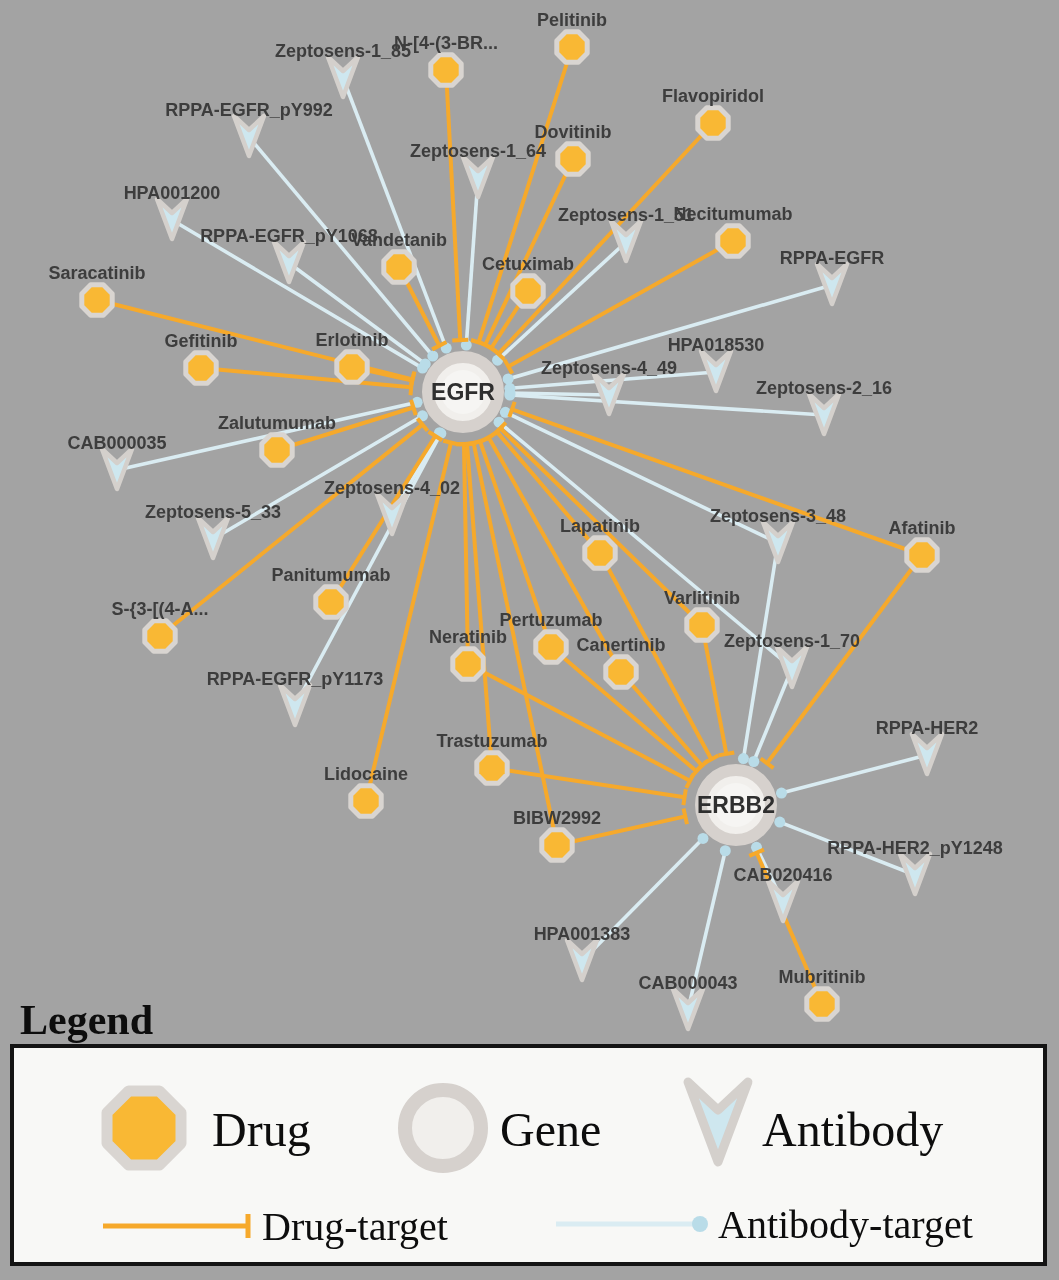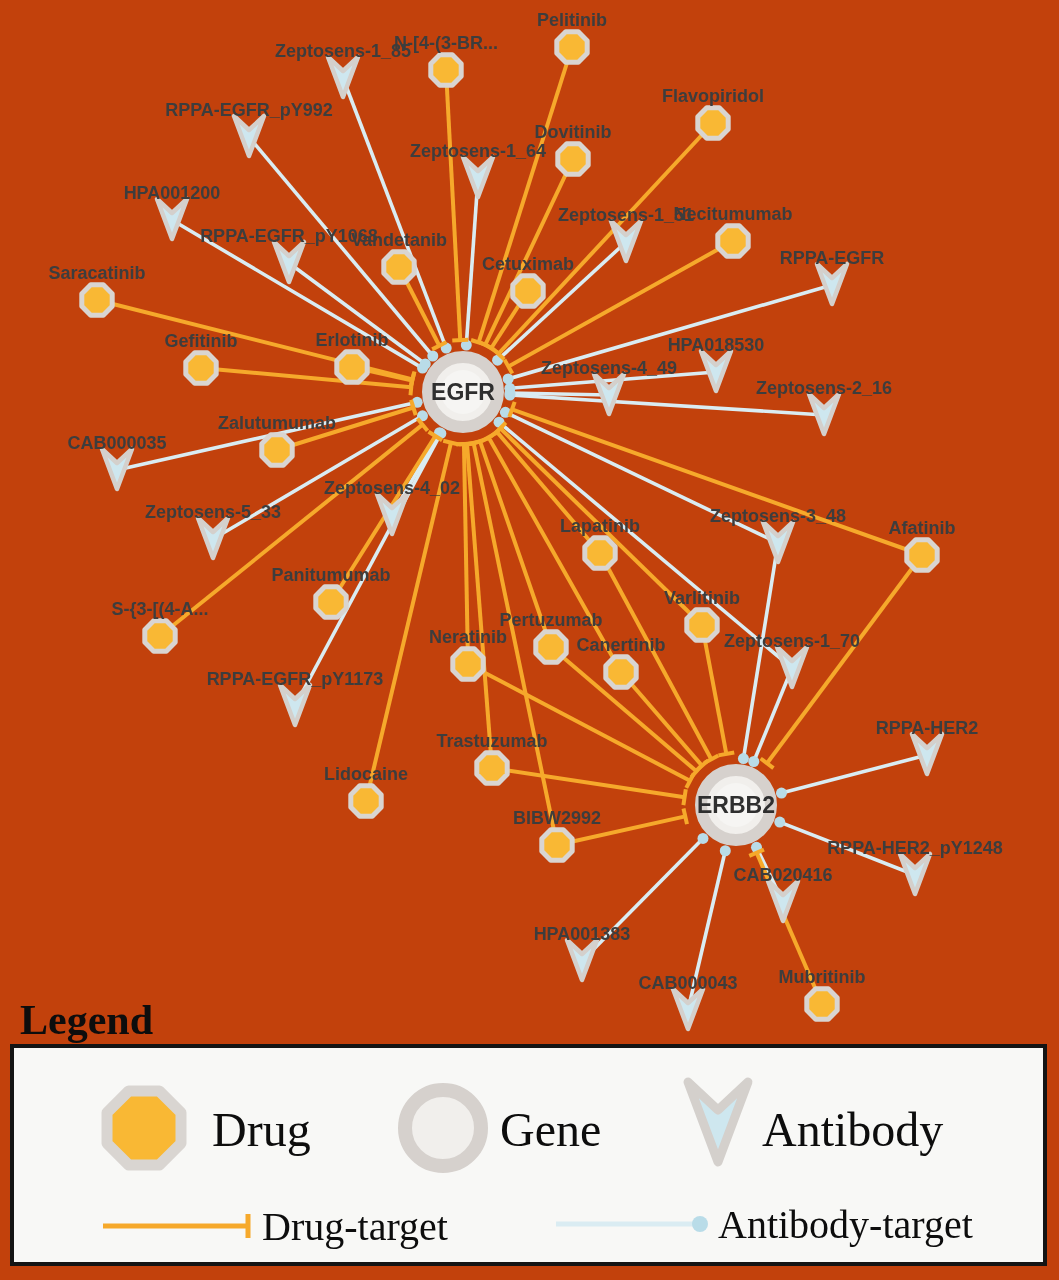--- a/index.html
+++ b/index.html
@@ -1,16 +1,16 @@
 <!DOCTYPE html>
 <html><head>
 <meta charset="utf-8">
 <style>
   html,body{margin:0;padding:0;background:#f8f8f6;}
-  .stage{position:relative;width:1059px;height:1280px;background:#c2410c;overflow:hidden;
+  .stage{position:relative;width:1059px;height:1280px;background:#a3a3a3;overflow:hidden;
          font-family:"Liberation Sans",sans-serif;}
   svg text{user-select:none;}
   .nlabel{font-family:"Liberation Sans",sans-serif;font-weight:bold;font-size:18px;fill:#3d3d3d;}
   .glabel{font-family:"Liberation Sans",sans-serif;font-weight:bold;font-size:23px;fill:#2f2f2f;}
   .legend-title{font-family:"Liberation Serif",serif;font-weight:bold;font-size:42px;fill:#0d0d0d;}
   .legend-node-label{font-family:"Liberation Serif",serif;font-size:48px;fill:#0d0d0d;}
   .legend-edge-label{font-family:"Liberation Serif",serif;font-size:40px;fill:#0d0d0d;}
   .legend-box{fill:#f8f8f6;stroke:#141414;stroke-width:4;}
 </style>
 </head>

